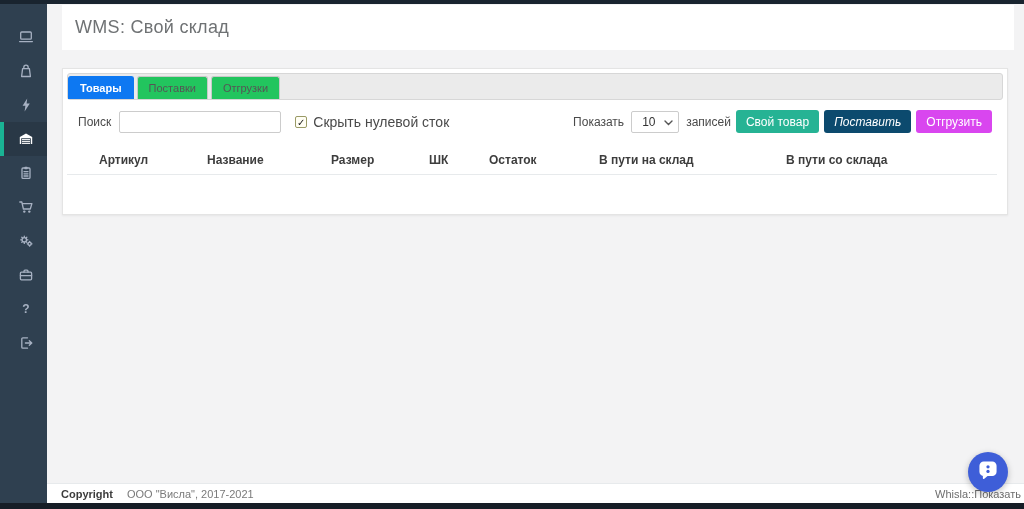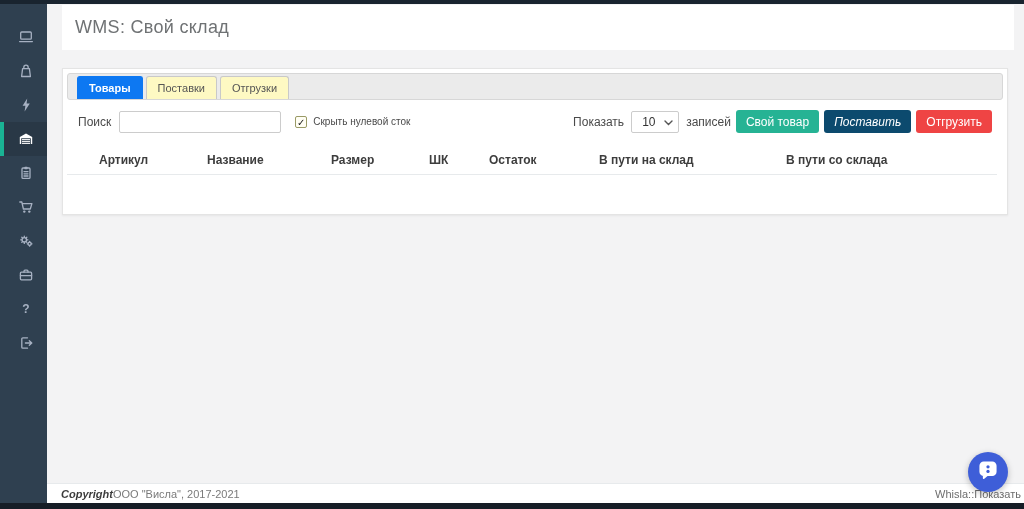--- a/index.html
+++ b/index.html
@@ -17,48 +17,48 @@
   .side-item .fillc { fill:#a7b1c2; }
   .side-item.active { background:#293846; border-left-color:#1ab394; }
   .side-item.active .fillc { fill:#ffffff; }
 
   
   .header-card { position:absolute; left:62px; top:5px; width:952px; height:45px; background:#fff; }
   .page-title { padding:12px 0 0 13px; font-size:18px; color:#6f7274; font-weight:400; letter-spacing:.3px; }
 
   
   .content-card { position:absolute; left:62px; top:68px; width:946px; height:147px; background:#fff; border:1px solid #e4e4e4; box-shadow:0 1px 2px rgba(0,0,0,.06); padding:4px; }
-  .tabstrip { height:27px; background:#ebebeb; border:1px solid #d7d7d7; border-radius:3px; display:flex; align-items:flex-end; padding:0 9px; gap:3px; }
+  .tabstrip { height:27px; background:#ebebeb; border:1px solid #d7d7d7; border-radius:3px; display:flex; align-items:flex-end; padding:0 0; gap:3px; }
   .tab { font-size:11px; padding:5px 11px; border-radius:3px 3px 0 0; margin-bottom:0; cursor:pointer; }
   .tab.active { background:#0d78f2; color:#ffffff; border:1px solid #0d78f2; border-bottom:none; font-weight:700; }
-  .tab.plain { background:#fef9c3; color:#555; border:1px solid #c9c9c9; border-bottom:none;margin-top:12px; }
+  .tab.plain { background:#22c55e; color:#555; border:1px solid #c9c9c9; border-bottom:none;margin-top:12px; }
 
   .toolbar { display:flex; align-items:center; justify-content:space-between; padding:0 11px; margin-top:10px; height:23px;gap:20px; }
   .tb-left, .tb-right { display:flex; align-items:center; }
   .tb-label { font-size:12px; color:#4a4a4a; }
   .search-input { width:162px; height:22px; border:1px solid #ccc; border-radius:2px; margin-left:8px; font-size:12px; padding:0 6px; color:#333; outline:none; }
   .chk-group { display:flex; align-items:center; margin-left:14px; cursor:pointer; }
   .chk-box { width:12px; height:12px; border:1px solid #9a9a66; background:#fffef4; border-radius:2px; font-size:10px; line-height:11px; text-align:center; color:#222; }
-  .chk-label { font-size:10px; color:#4a4a4a; margin-left:6px; }
+  .chk-label { font-size:14px; color:#4a4a4a; margin-left:6px; }
   .select-box { width:48px; height:22px; border:1px solid #ccc; border-radius:2px; background:#fff; display:flex; align-items:center; justify-content:space-between; padding:0 5px 0 10px; margin:12px 7px; cursor:pointer; }
   .select-box span { font-size:12px; color:#333; }
   .btn { height:23px; border:none; border-radius:3px; color:#fff; font-size:12px; padding:0 10px; margin-left:5px; cursor:pointer; font-family:"Liberation Sans", sans-serif; }
   .btn-green { background:#26b394; }
   .btn-blue { background:#0c4a6e;font-style:italic; }
-  .btn-orange { background:#ef4444; }
+  .btn-orange { background:#d946ef; }
 
   .grid { width:930px; margin:15px 0 0 0; border-collapse:collapse; table-layout:fixed; }
   .grid th { font-size:12px; color:#3d3d3d; font-weight:700; text-align:left; padding:5px 0 7px 0; border-bottom:1px solid #e7eaec; cursor:pointer;margin-top:23px; }
   .grid th:first-child { padding-left:32px; }
   .grid td { height:50px; }
 
   
   .footer { position:absolute; left:47px; top:483px; width:977px; height:20px; background:#fff; border-top:1px solid #e7eaec; display:flex; align-items:center; justify-content:space-between; padding:0 3px 0 14px; }
   .foot-left { font-size:11px; color:#7a7a7a; }
-  .foot-left b { color:#3c3c3c; margin-right:0;font-style:italic; }
+  .foot-left b { color:#3c3c3c; margin-right:14px; }
   .foot-right { font-size:11px; color:#6d6d6d; }
 
   
   .chat-btn { position:absolute; left:968px; top:452px; width:40px; height:40px; border-radius:50%; background:#3e5ed8; box-shadow:0 2px 6px rgba(0,0,0,.25); display:flex; align-items:center; justify-content:center; cursor:pointer; z-index:5; }
 </style>
 </head>
 <body>
 
 <div id="app">
   <div class="top-strip"></div>

